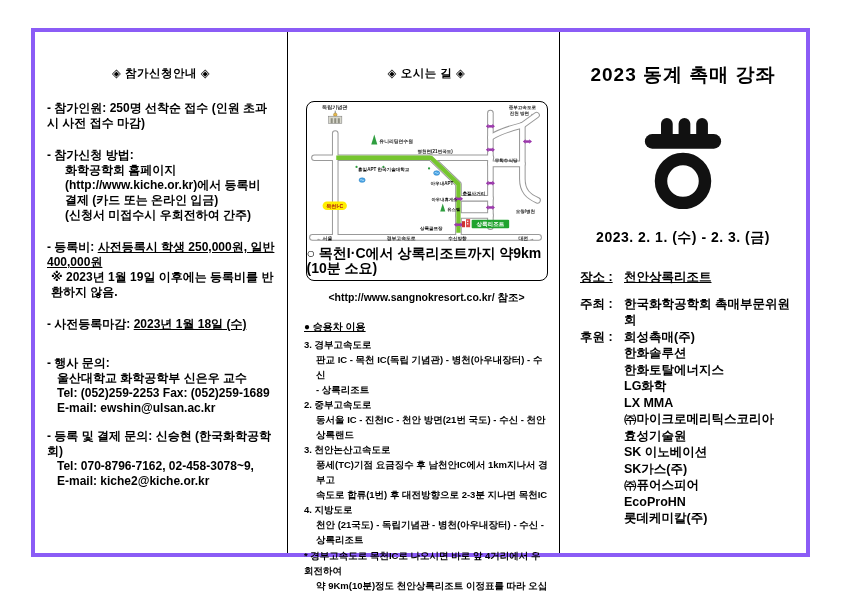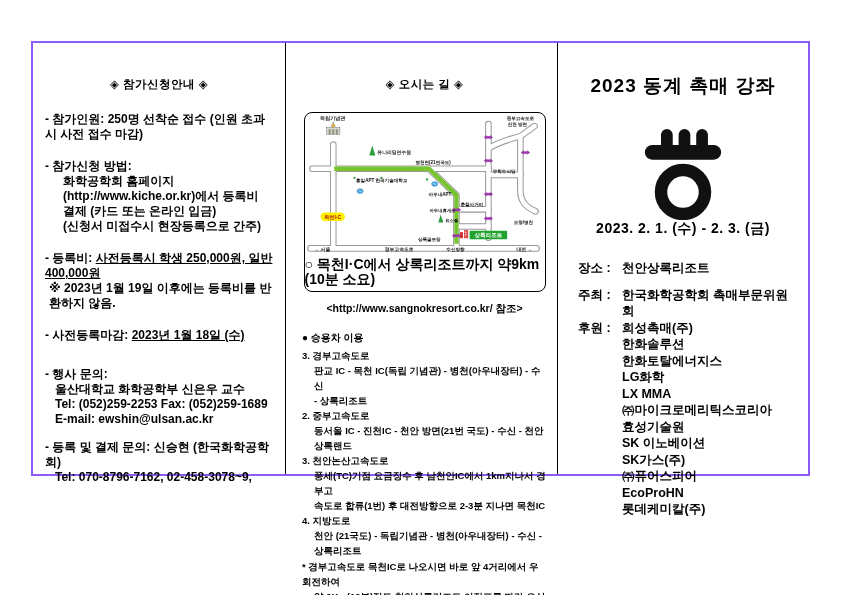--- a/index.html
+++ b/index.html
@@ -1,18 +1,18 @@
 <!DOCTYPE html>
 <html><head>
 <meta charset="utf-8">
 <style>
   html,body{margin:0;padding:0;background:#fff;}
   .page{position:relative;width:841px;height:595px;background:#fff;overflow:hidden;
         font-family:"Liberation Sans","DejaVu Sans",sans-serif;font-weight:bold;color:#000;}
-  .sheet{position:absolute;left:31px;top:41px;width:779px;height:435px;border:2px solid #8b5cf6;
+  .sheet{position:absolute;left:31px;top:28px;width:779px;height:529px;border:4px solid #8b5cf6;
          box-sizing:border-box;display:flex;}
   .col1{width:252px;box-sizing:border-box;padding:34px 12px 0 12px;}
   .col2{width:272px;box-sizing:border-box;border-left:1.5px solid #000;padding:34px 10px 0 16px;}
   .col3{flex:1;box-sizing:border-box;border-left:1.5px solid #000;padding:30px 8px 0 8px;text-align:center;}
   .col-header{text-align:center;font-size:11.5px;margin-bottom:20px;letter-spacing:0.5px;}
   
   .lbody{font-size:12px;line-height:15px;}
   .para{margin-bottom:13px;}
   .para.mb-lg{margin-bottom:17px;}
   .para.mb-xl{margin-bottom:24px;}
@@ -20,68 +20,69 @@
   .ind-s{padding-left:10px;}
   .ind-fee{padding-left:38px;}
   .ind-note{padding-left:4px;}
   .ul{text-decoration:underline;}
   
   .mbody{font-size:9.5px;line-height:15px;}
   .map-box{width:240px;margin:6px auto 0;border:1.5px solid #000;border-radius:8px;background:#fff;overflow:hidden;}
   .map-box svg{display:block;width:237px;height:144px;}
   .map-caption{text-align:left;font-size:14px;padding:0 0 4px;}
   .url-note{text-align:center;font-size:10.5px;margin:9px 0 14px;}
-  .m-heading{font-size:10px;margin:10px 0 3px;}
+  .m-heading{font-size:10px;margin:10px 0 3px;text-decoration:underline;}
   .m-ind{padding-left:12px;}
   .m-note{margin-top:1px;}
   
   .r-title{font-size:19px;letter-spacing:1px;white-space:nowrap;}
   .logo{display:block;margin:24px auto 0;}
-  .r-date{font-size:14px;letter-spacing:0.5px;white-space:nowrap;}
+  .r-date{font-size:14px;letter-spacing:0.5px;margin-top:20px;white-space:nowrap;}
   .r-info{text-align:left;padding-left:12px;margin-top:22px;font-size:12.5px;line-height:16.5px;}
   .info-row{display:flex;}
-  .info-row.gap{margin-bottom:10px;}
+  .info-row.gap{margin-bottom:10px;text-decoration:underline;}
   .r-label{width:44px;flex:none;}
   .r-value{flex:1;}
   .sponsor{line-height:16.5px;}
 </style>
 </head>
 <body>
 
 <div class="page">
   <div class="sheet">
 
     <div class="col1">
       <div class="col-header">◈ 참가신청안내 ◈</div>
       <div class="lbody">
         <div class="para mb-lg">- 참가인원: 250명 선착순 접수 (인원 초과시 사전 접수 마감)</div>
         <div class="para mb-lg">
           <div>- 참가신청 방법:</div>
           <div class="ind1">화학공학회 홈페이지(http://www.kiche.or.kr)에서 등록비</div>
           <div class="ind1">결제 (카드 또는 온라인 입금)</div>
-          <div class="ind1">(신청서 미접수시 현장등록으로 간주)</div>
+          <div class="ind1">(신청서 미접수시 우회전하여 간주)</div>
         </div>
         <div class="para mb-lg">
           <div>
             <span>- 등록비: </span><span class="ul">사전등록시 학생 250,000원, 일반 400,000원</span>
           </div>
           <div class="ind-note">※ 2023년 1월 19일 이후에는 등록비를 반환하지 않음.</div>
         </div>
         <div class="para mb-xl">
           <span>- 사전등록마감: </span><span class="ul">2023년 1월 18일 (수)</span>
         </div>
         <div class="para">
           <div>- 행사 문의:</div>
           <div class="ind-s">울산대학교 화학공학부 신은우 교수</div>
           <div class="ind-s">Tel: (052)259-2253   Fax: (052)259-1689</div>
           <div class="ind-s">E-mail: ewshin@ulsan.ac.kr</div>
         </div>
         <div class="para mb-xl">
           <div>- 등록 및 결제 문의: 신승현 (한국화학공학회)</div>
           <div class="ind-s">Tel: 070-8796-7162, 02-458-3078~9,</div>
+          <div class="ind-s">E-mail: kiche2@kiche.or.kr</div>
         </div>
       </div>
     </div>
 
     <div class="col2 mbody">
       <div class="col-header">◈ 오시는 길 ◈</div>
 
       <div class="map-box">
         <svg viewBox="0 0 466 284">
 

